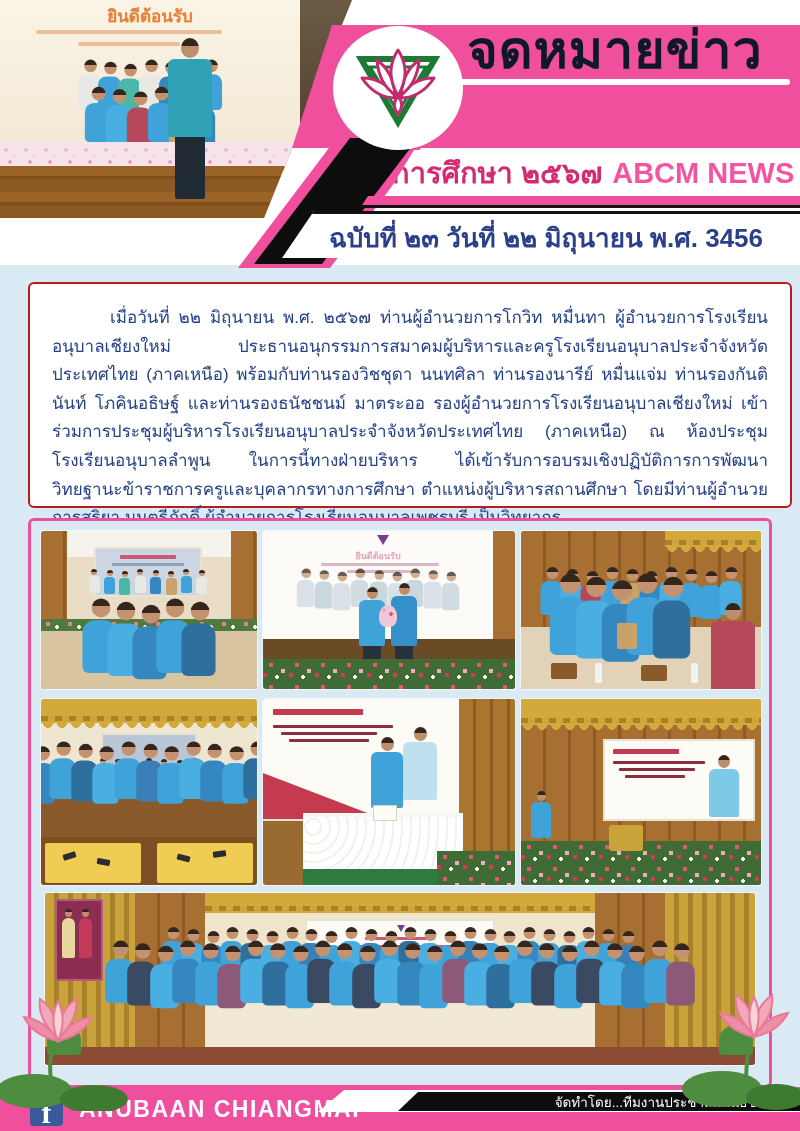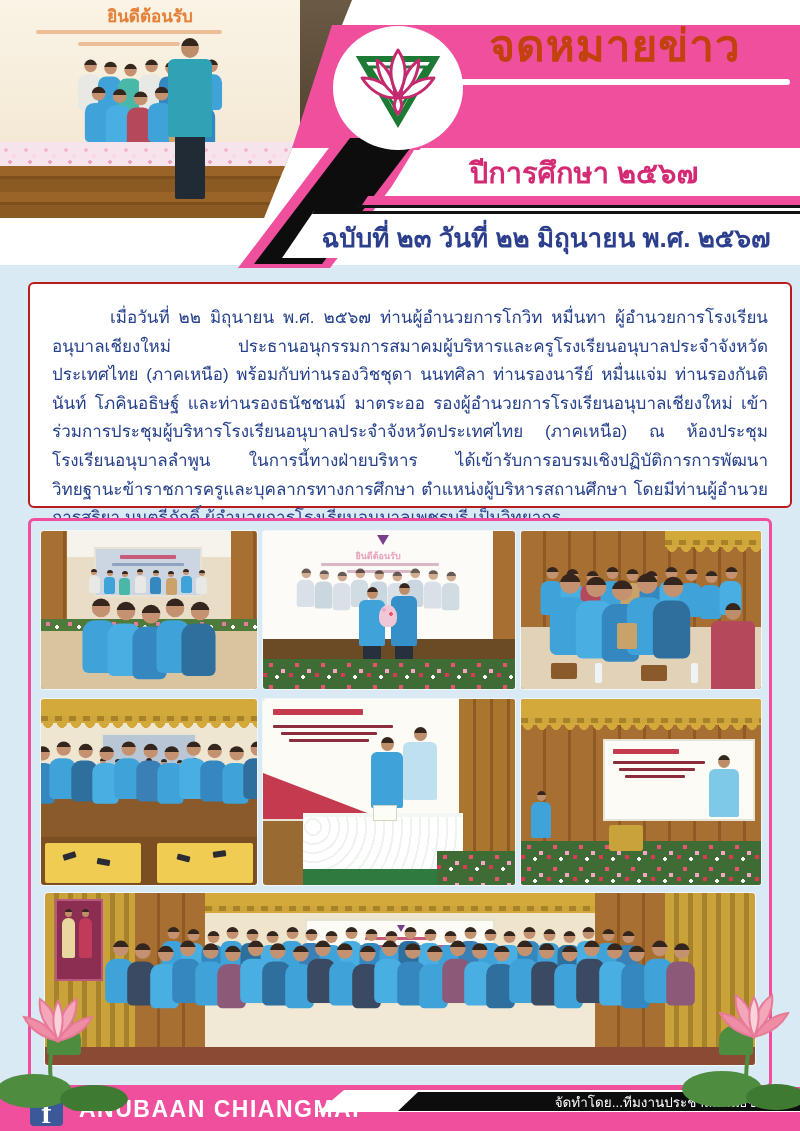--- a/index.html
+++ b/index.html
@@ -24,22 +24,22 @@
   .hero-wood{position:absolute;left:0;bottom:0;width:100%;height:52px;
     background:repeating-linear-gradient(#9a6428 0 10px,#7e4f1c 10px 13px,#8a5a22 13px 26px);}
   .fig{position:absolute;display:flex;flex-direction:column;align-items:center;}
   .fig .f-head{border-radius:50%;background:linear-gradient(#35261d 42%,#bd8e69 42%);}
   .fig .f-body{border-radius:6px 6px 2px 2px;margin-top:1px;}
   .fig .f-legs{border-radius:0 0 2px 2px;}
 
   
   .pink-banner{position:absolute;left:0;top:25px;width:800px;height:123px;background:#ef4f9d;
     clip-path:polygon(332px 0,800px 0,800px 123px,292px 123px);}
-  .newsletter-title{position:absolute;left:440px;top:24px;width:350px;text-align:center;color:#c2410c;
-    font-size:44px;font-weight:bold;line-height:1;letter-spacing:1px;}
+  .newsletter-title{position:absolute;left:440px;top:24px;width:350px;text-align:center;color:#0f172a;
+    font-size:52px;font-weight:bold;line-height:1;letter-spacing:1px;}
   .banner-divider{position:absolute;left:448px;top:79px;width:342px;height:6px;background:#ffffff;border-radius:3px;}
   .school-name{position:absolute;left:440px;top:87px;width:352px;text-align:center;color:#ffffff;font-size:29px;font-weight:bold;}
 
   
   .logo-circle{position:absolute;left:333px;top:26px;width:130px;height:124px;background:#ffffff;border-radius:50%;
     display:flex;align-items:center;justify-content:center;}
   .logo-circle svg{width:104px;height:100px;}
 
   
   .wedge-pink{position:absolute;left:0;top:136px;width:440px;height:132px;background:#ef4f9d;
@@ -219,26 +219,27 @@
           <path d="M47 57 C36 49 30 37 29 22 C40 30 46 42 47 57 Z"></path>
           <path d="M53 57 C64 49 70 37 71 22 C60 30 54 42 53 57 Z"></path>
           <path d="M50 12 C41 26 40 40 50 58 C60 40 59 26 50 12 Z"></path>
           <path d="M50 58 C45 64 45 70 50 76 C55 70 55 64 50 58 Z"></path>
         </g>
       </svg>
     </div>
 
     <div class="year-band">
       <span class="year-label">ปีการศึกษา ๒๕๖๗</span>
+      <span class="news-label">ABCM NEWS</span>
     </div>
     <div class="stripe-pink"></div>
     <div class="stripe-black"></div>
 
     <div class="issue-band">
-      <span class="issue-line">ฉบับที่ ๒๓ วันที่ ๒๒ มิถุนายน พ.ศ. ๒๕๖๗</span>
+      <span class="issue-line">ฉบับที่ ๒๓ วันที่ ๒๒ มิถุนายน พ.ศ. 3456</span>
     </div>
   </div>
 
   <div class="article-box">
     <p class="article-text">เมื่อวันที่ ๒๒ มิถุนายน พ.ศ. ๒๕๖๗ ท่านผู้อำนวยการโกวิท หมื่นทา ผู้อำนวยการโรงเรียนอนุบาลเชียงใหม่ ประธานอนุกรรมการสมาคมผู้บริหารและครูโรงเรียนอนุบาลประจำจังหวัดประเทศไทย (ภาคเหนือ) พร้อมกับท่านรองวิชชุดา นนทศิลา ท่านรองนารีย์ หมื่นแจ่ม ท่านรองกันตินันท์ โภคินอธิษฐ์ และท่านรองธนัชชนม์ มาตระออ รองผู้อำนวยการโรงเรียนอนุบาลเชียงใหม่ เข้าร่วมการประชุมผู้บริหารโรงเรียนอนุบาลประจำจังหวัดประเทศไทย (ภาคเหนือ) ณ ห้องประชุมโรงเรียนอนุบาลลำพูน ในการนี้ทางฝ่ายบริหาร ได้เข้ารับการอบรมเชิงปฏิบัติการการพัฒนาวิทยฐานะข้าราชการครูและบุคลากรทางการศึกษา ตำแหน่งผู้บริหารสถานศึกษา โดยมีท่านผู้อำนวยการสุริยา มนตรีภักดิ์ ผู้อำนวยการโรงเรียนอนุบาลเพชรบุรี เป็นวิทยากร</p>
   </div>
 
   <div class="collage-box">
 
     <div class="photo ph1" style="background:#e9ddc8;">

